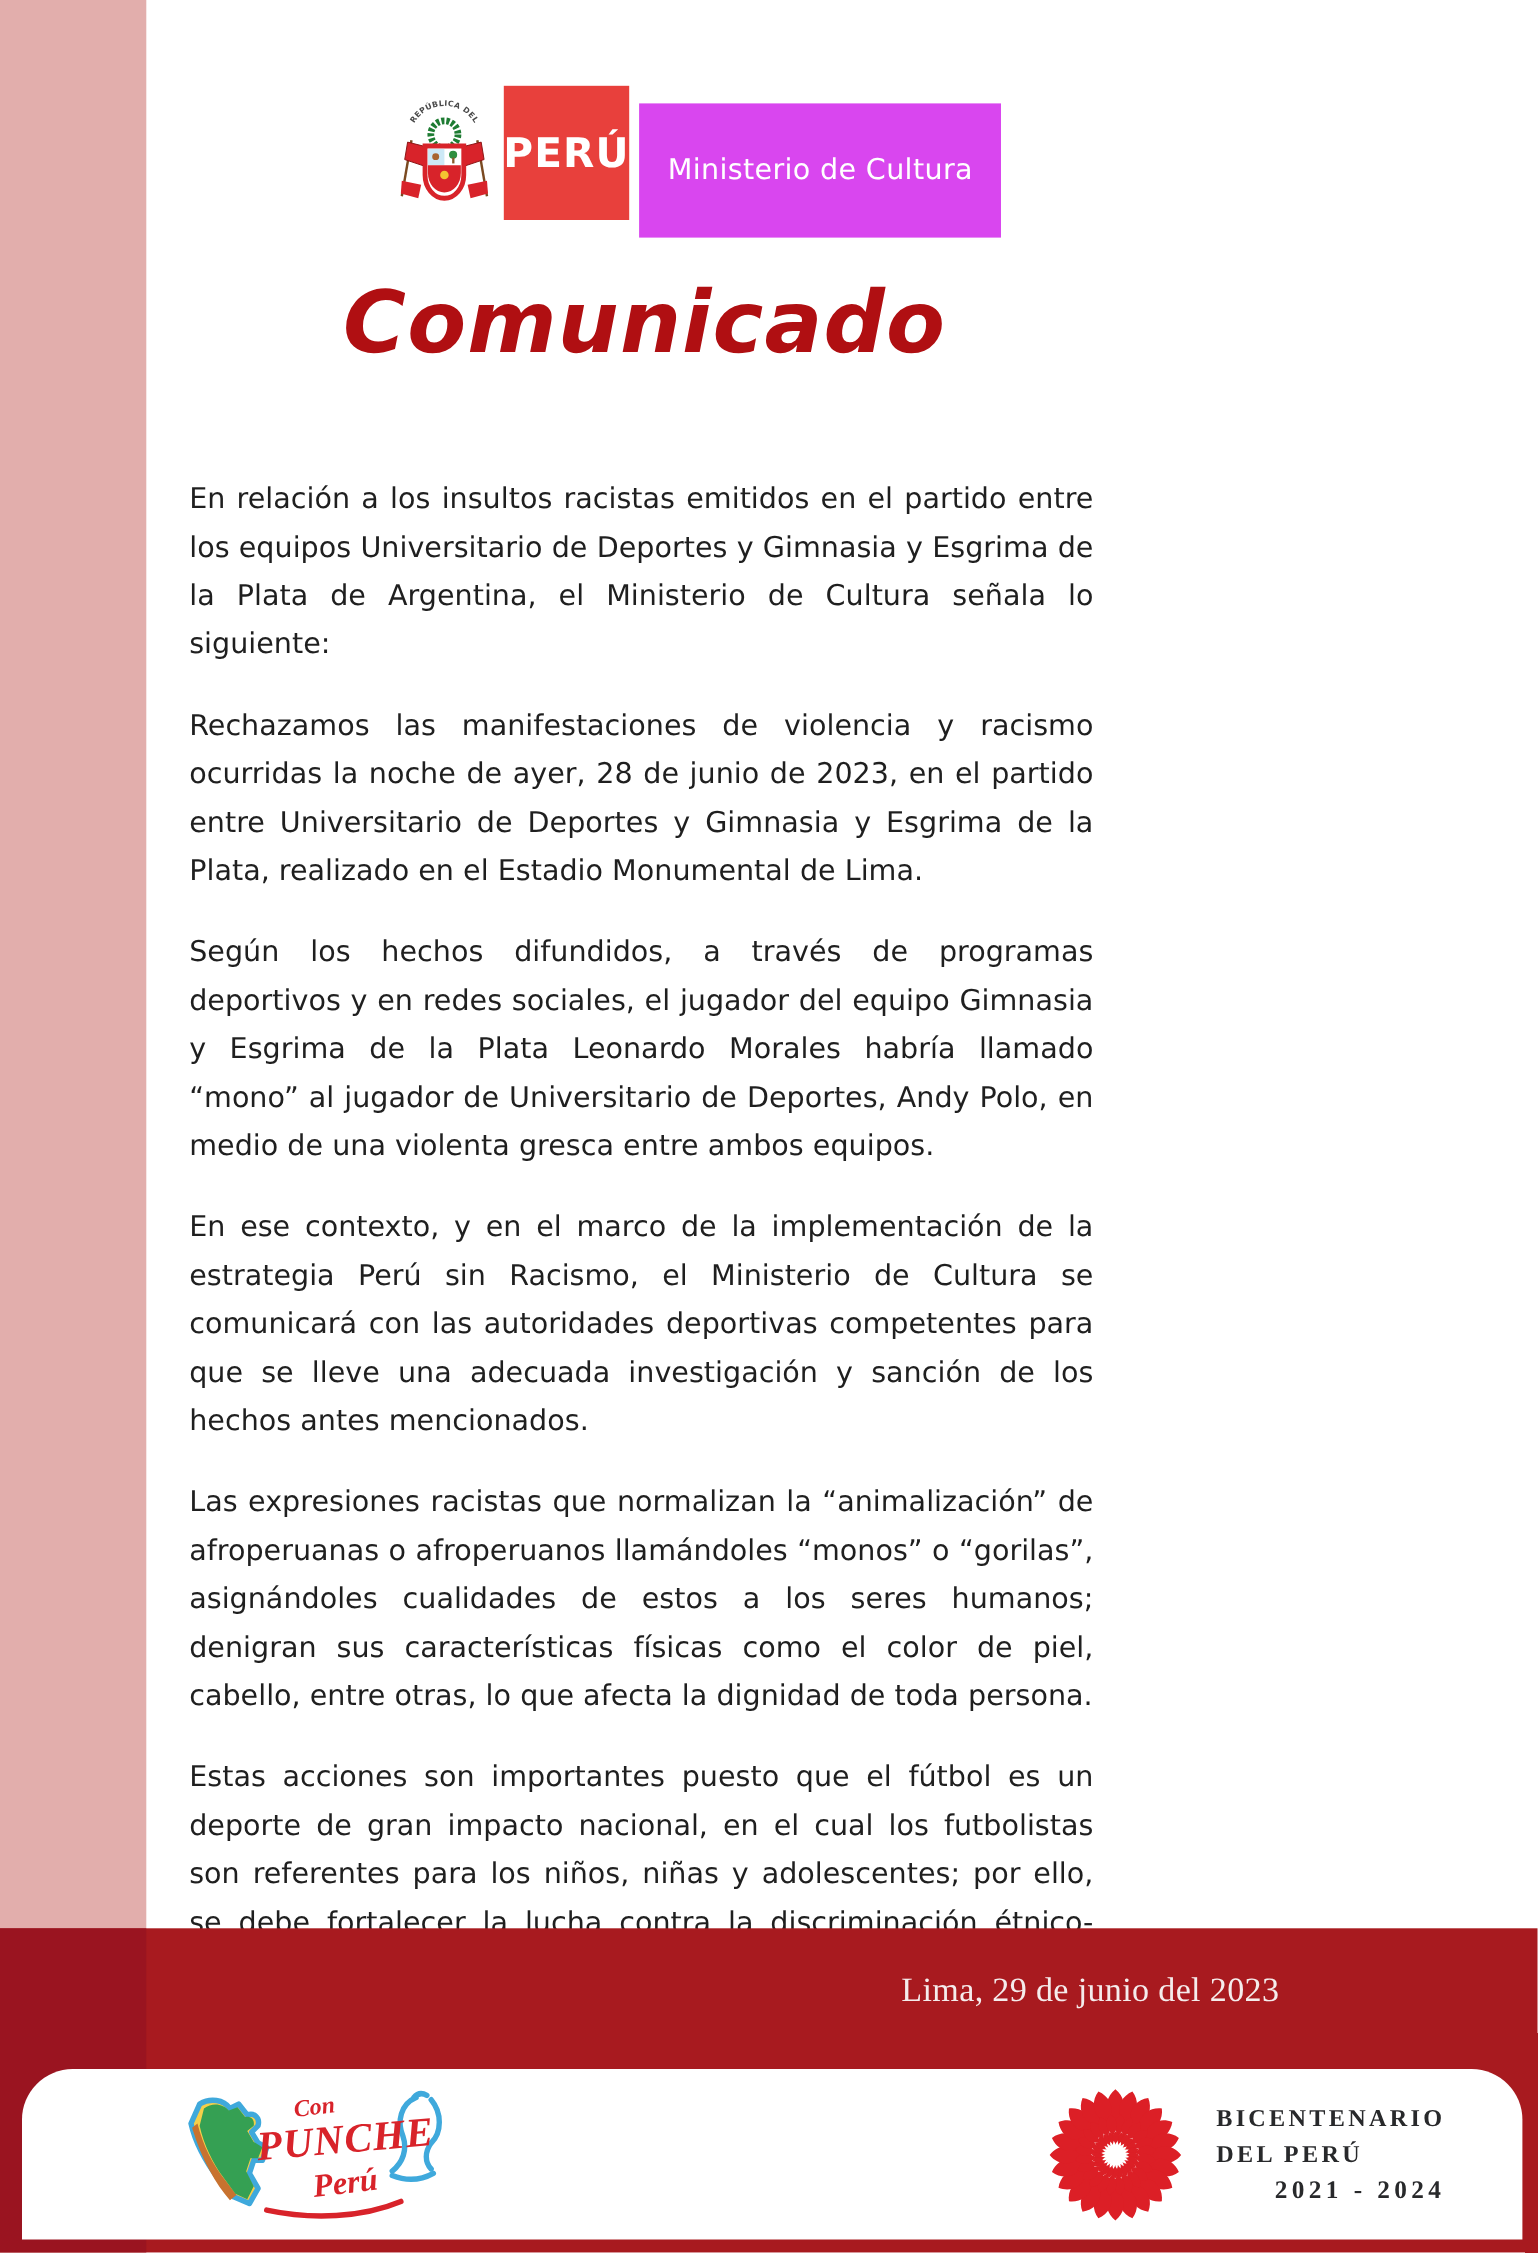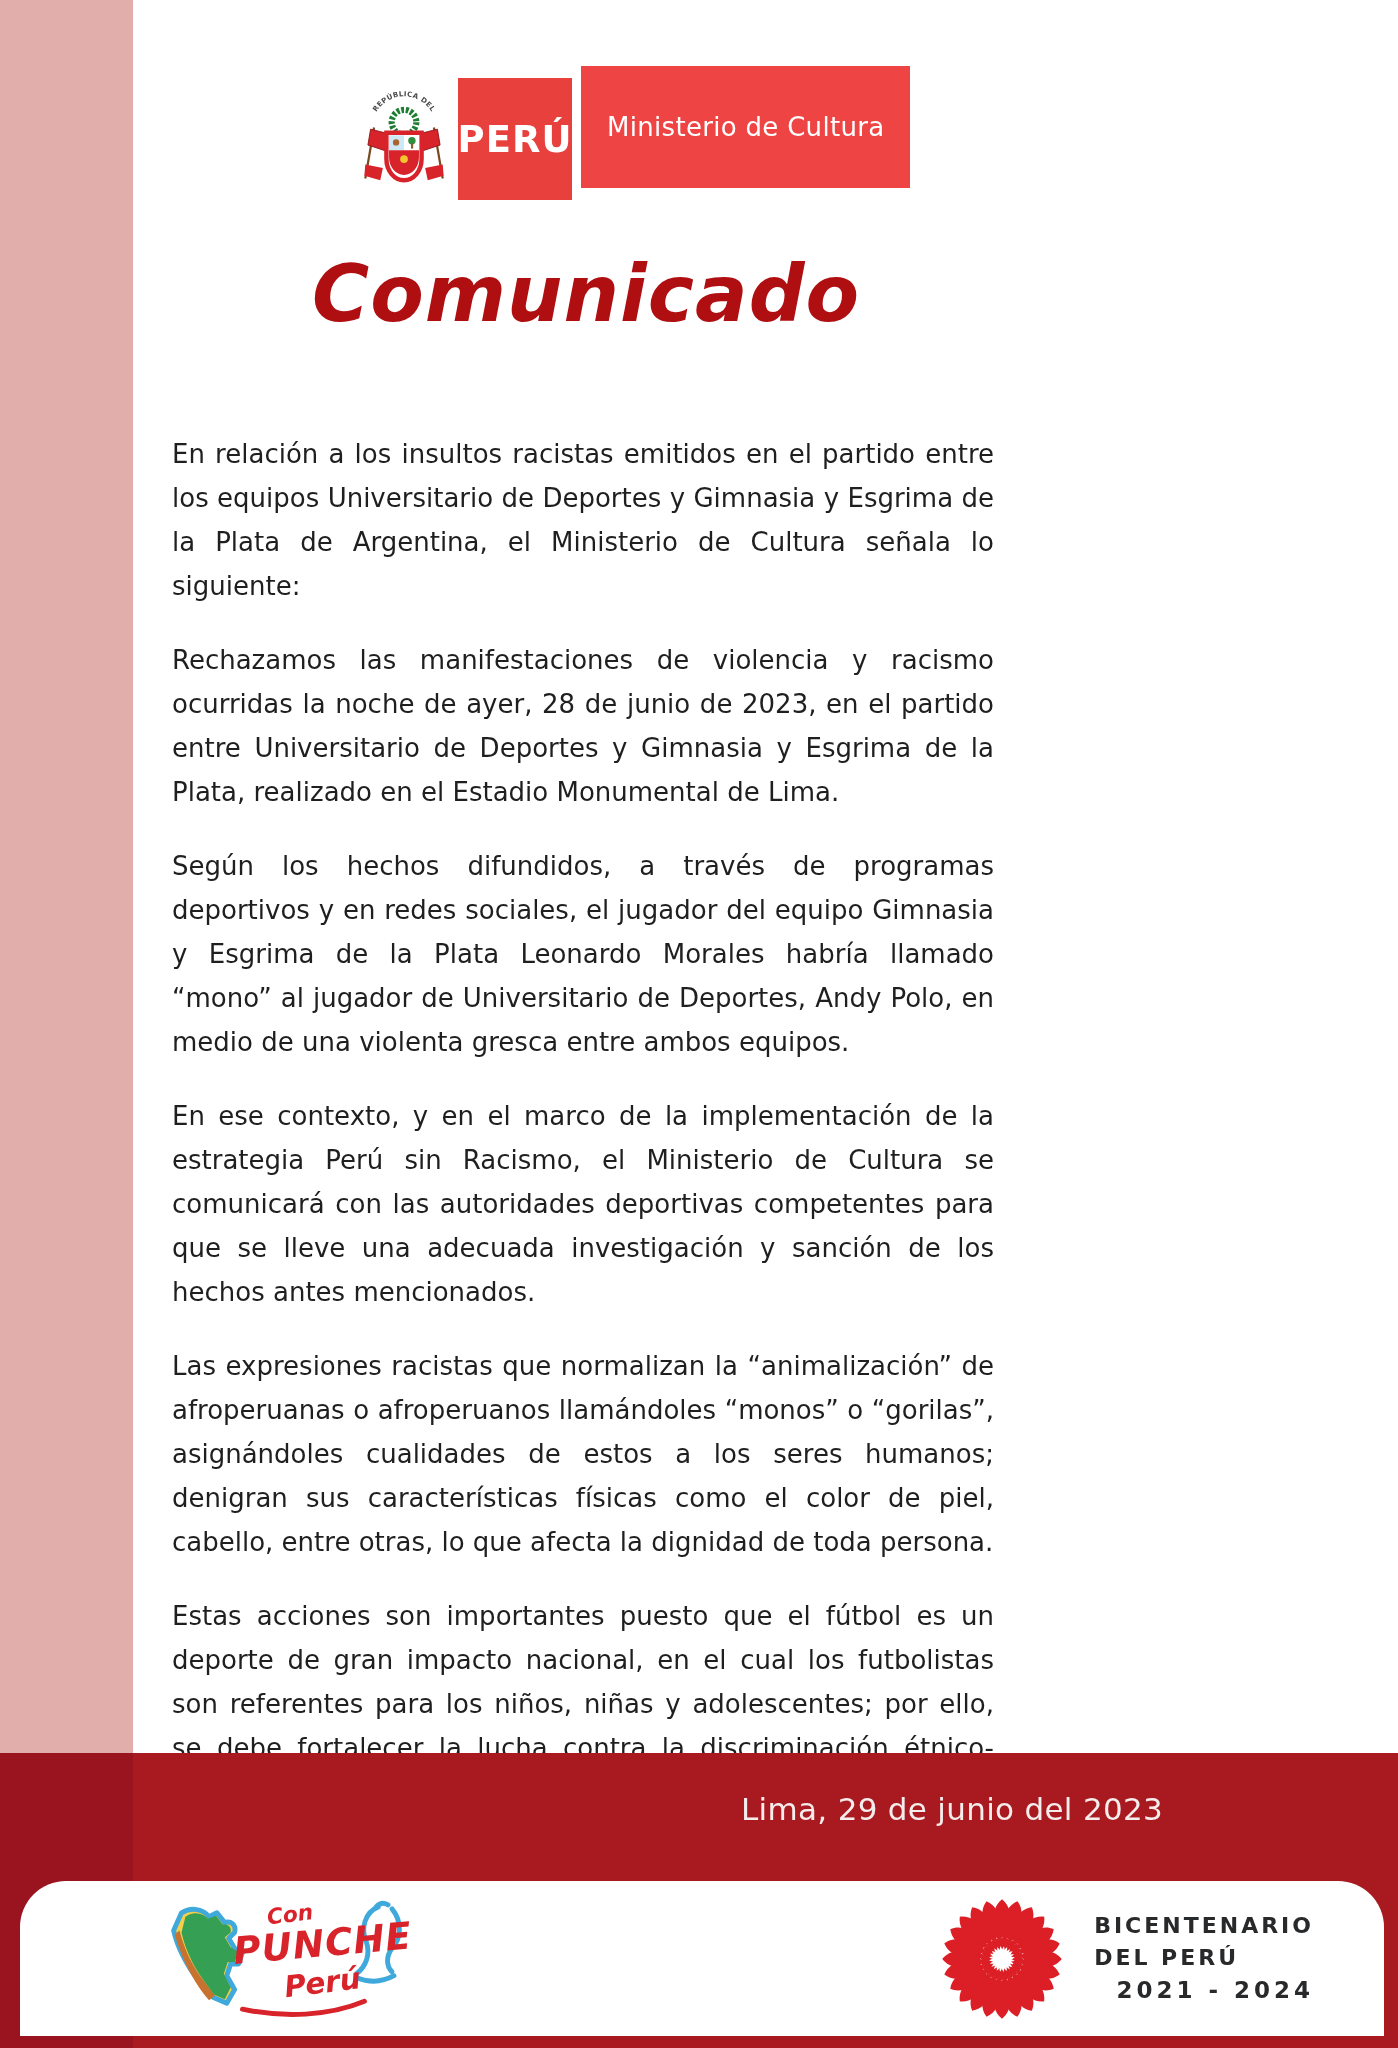--- a/index.html
+++ b/index.html
@@ -21,22 +21,22 @@
     display:flex;align-items:flex-start;
   }
   .coat-svg{width:88px;height:152px;display:block;}
   .peru-box{
     margin-top:16px;margin-left:10px;
     width:114px;height:122px;background:#e8403c;
     display:flex;align-items:center;justify-content:center;
   }
   .peru-box span{color:#ffffff;font-size:37px;font-weight:bold;letter-spacing:1px;}
   .ministry-box{
-    margin-top:4px;margin-left:9px;
-    height:122px;background:#ef4444;padding:0 26px;
+    margin-top:32px;margin-left:9px;
+    height:122px;background:#d946ef;padding:0 26px;
     display:flex;align-items:center;justify-content:center;
   }
   .ministry-box span{color:#ffffff;font-size:26px;font-weight:400;letter-spacing:.3px;}
   
   .title{
     position:absolute;left:172px;top:252px;width:828px;margin:0;
     text-align:center;
     font-size:78px;font-weight:800;letter-spacing:1px;
     color:#b00f12;line-height:1.1;font-style:italic;
   }
@@ -44,20 +44,21 @@
   .body-text{
     position:absolute;left:172px;top:432px;width:828px;
     color:#1f1f1f;font-size:26px;line-height:44px;
     text-align:justify;
   }
   .body-text p{margin:0 6px 30px 0;}
   
   .red-footer{
     position:absolute;left:0;top:1753px;width:1398px;height:295px;
     background:#a81a1f;
+    font-family:Liberation Serif, serif;
   }
   .dark-col{
     position:absolute;left:0;top:0;width:133px;height:100%;
     background:#9a1420;
   }
   .date-line{
     position:absolute;top:38px;right:235px;
     color:#f5ecec;font-size:31px;letter-spacing:.3px;
   }
   .white-card{

